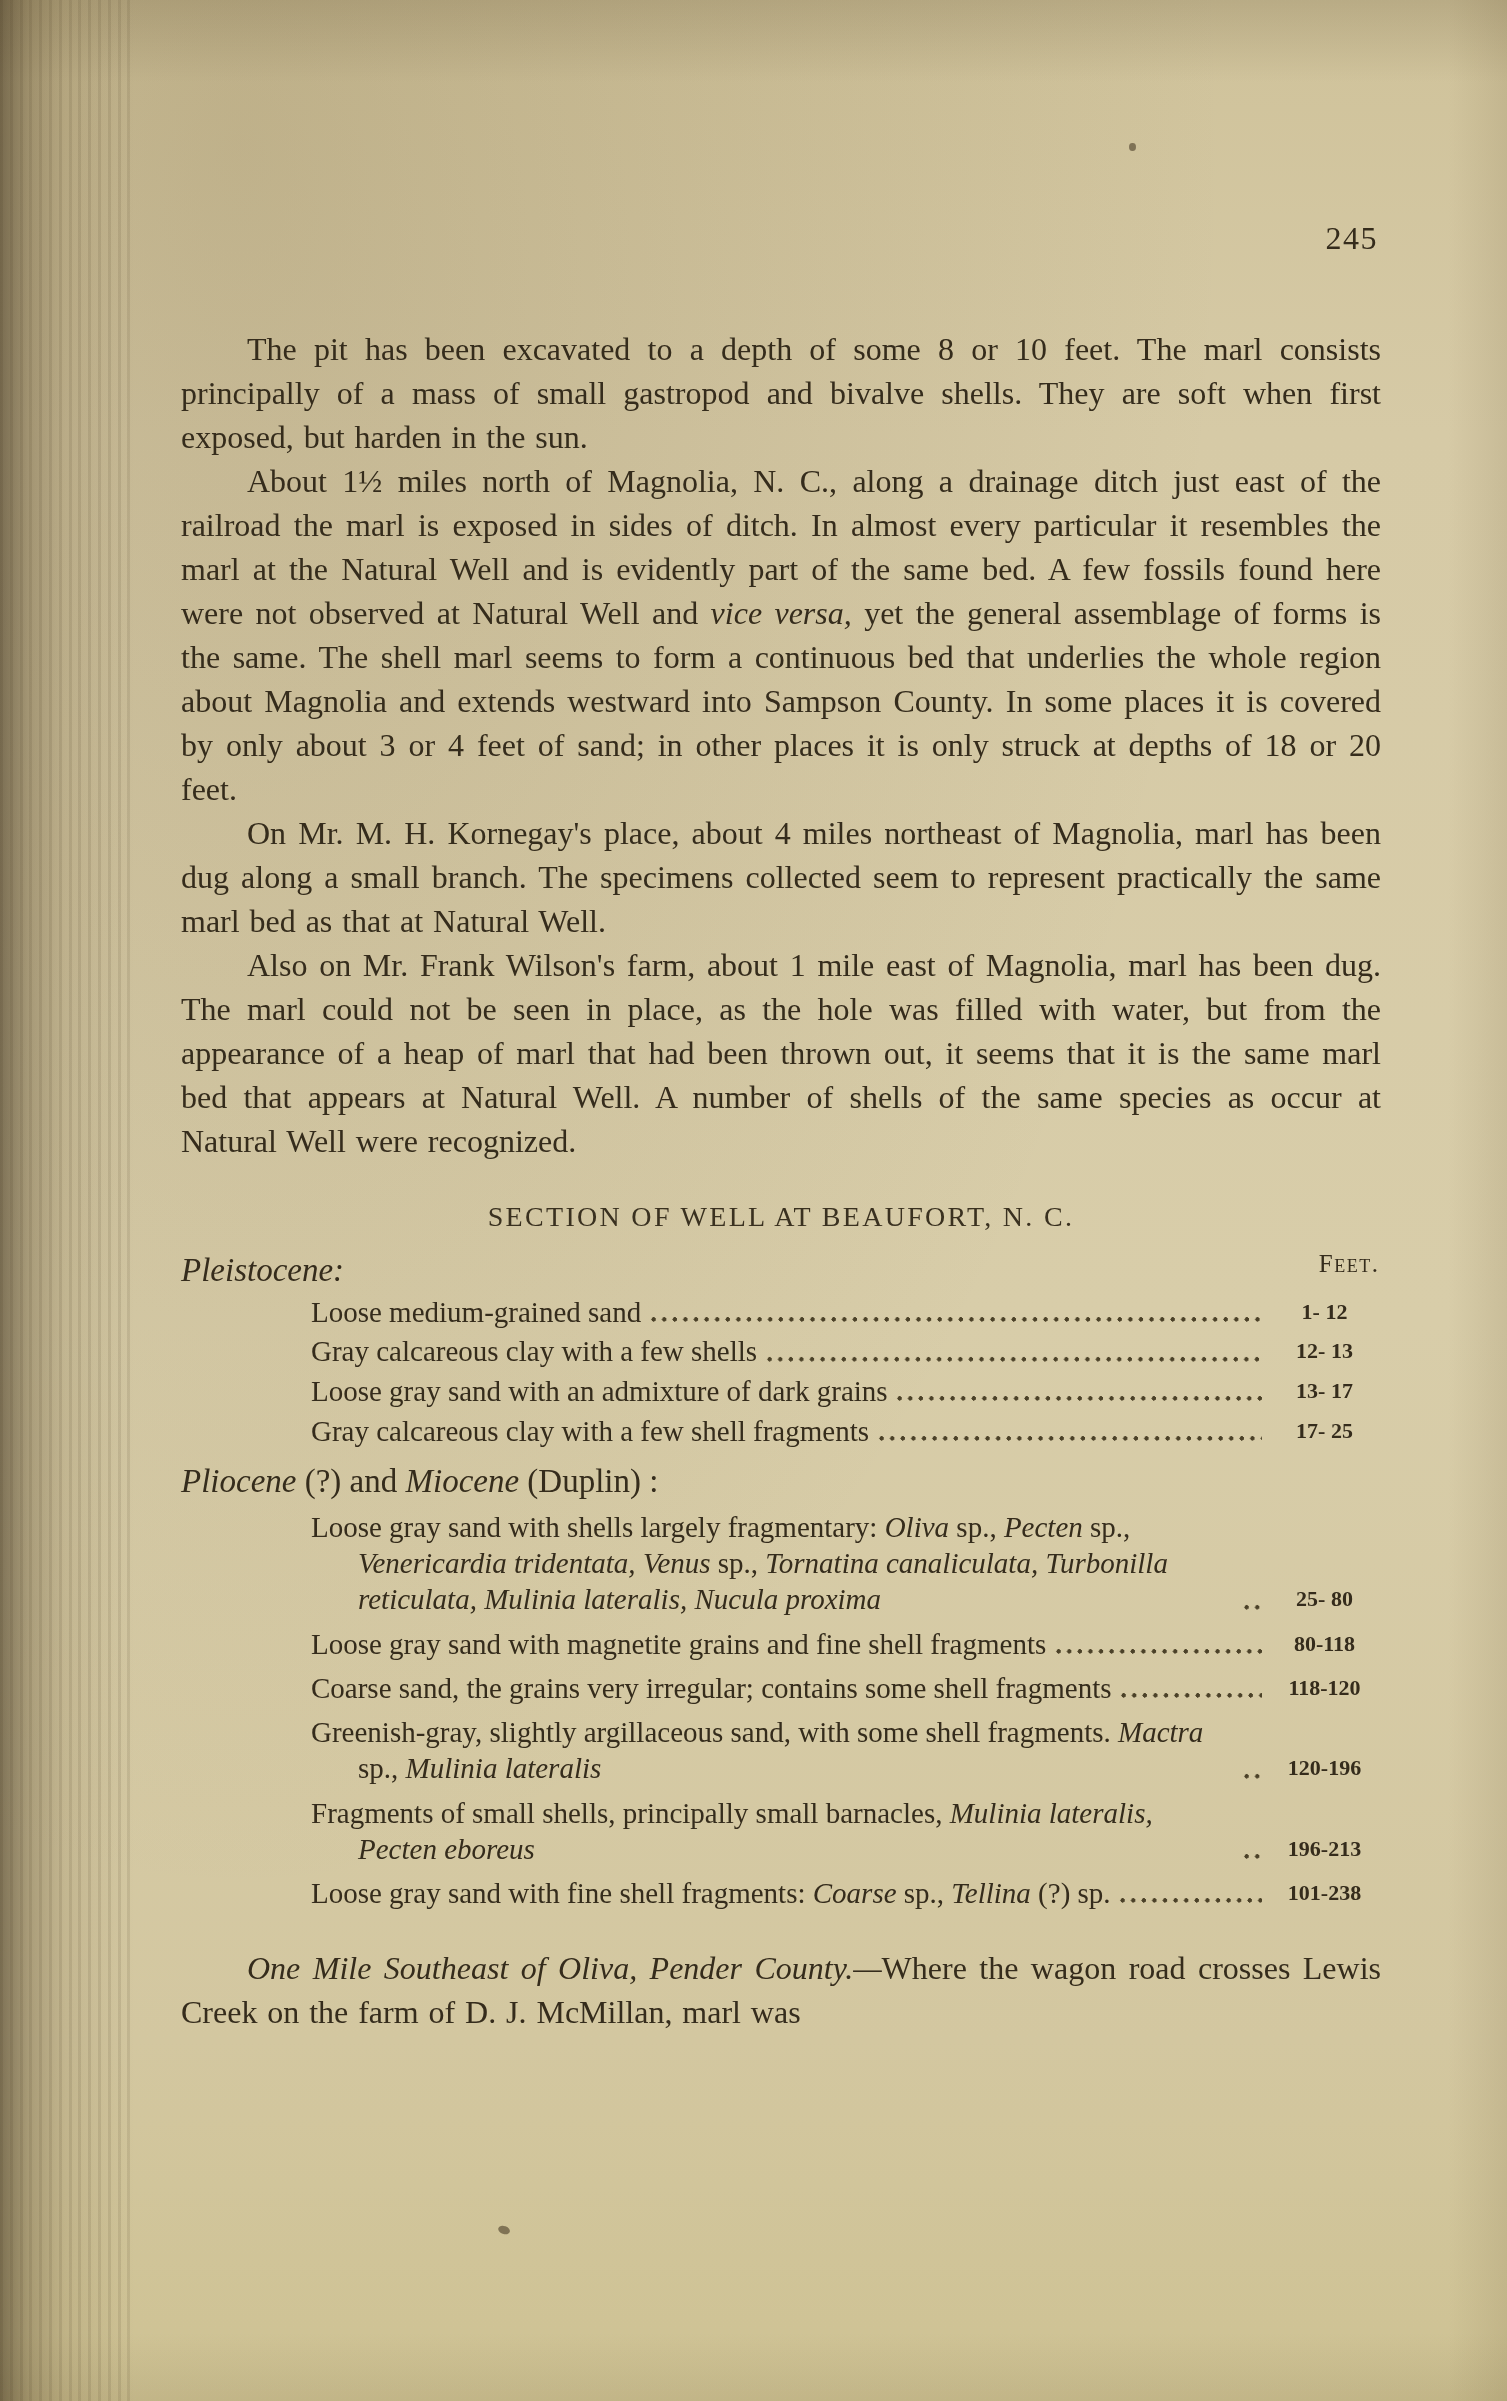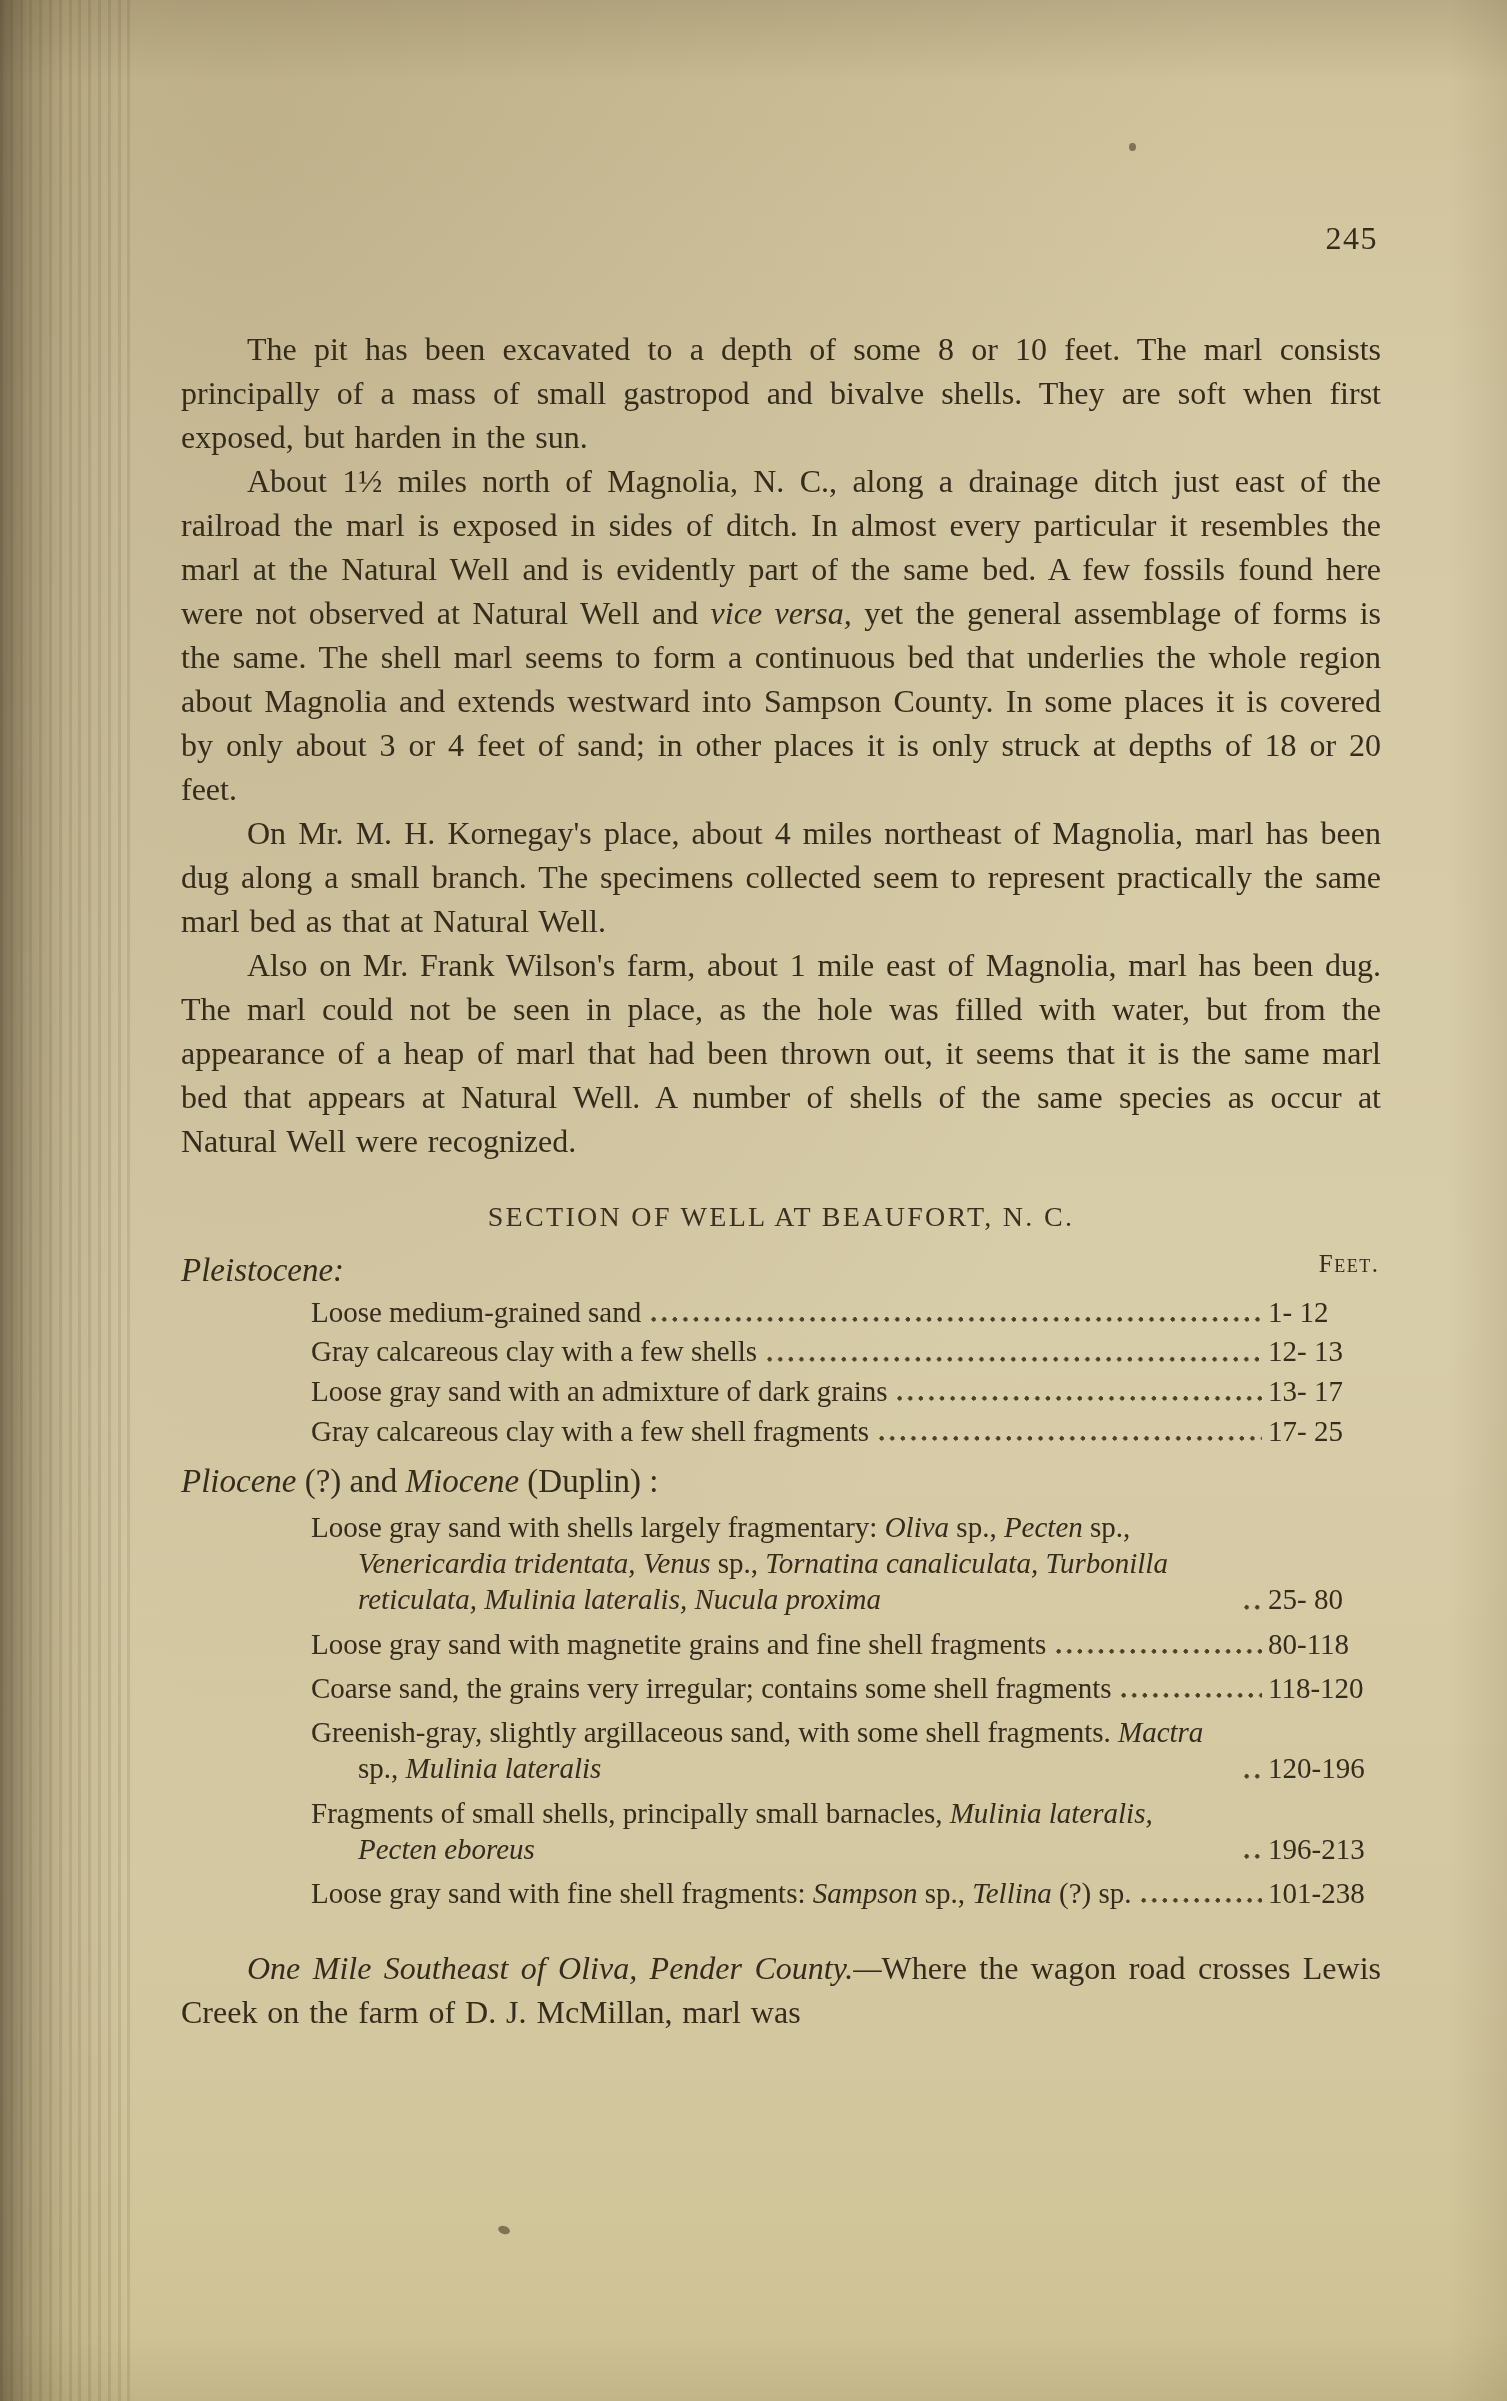--- a/index.html
+++ b/index.html
@@ -70,21 +70,21 @@
     padding-left: 47px; text-indent: -47px;
     max-width: 973px;
     margin-left: 40px;
   }
   .leader {
     flex: 1 0 19.6px; height: 9.8px;
     margin: 0 6px 6px 7.5px;
     background: radial-gradient(circle at 4.5px 5.3px, #4b4128 2px, rgba(0,0,0,0) 2.3px);
     background-size: 10.6px 9.8px; background-repeat: repeat-x; background-position: left bottom;
   }
-  .entry-feet { white-space: pre; min-width: 113px; text-align: left; font-size: 29px; }
+  .entry-feet { white-space: pre; min-width: 113px; text-align: center; font-size: 22px; font-weight: bold; }
 
   .closing-par { margin-top: 35px; }
 </style>
 </head>
 <body>
 
 <div class="page">
   <div class="binding"></div>
   <div class="speck speck-1"></div>
   <div class="speck speck-2"></div>
@@ -150,21 +150,21 @@
               <span class="entry-text"><span>Greenish-gray, slightly argillaceous sand, with some shell fragments.  </span><span class="it">Mactra</span><span> sp., </span><span class="it">Mulinia lateralis</span></span>
               <span class="leader"></span>
               <span class="entry-feet">120-196</span>
             </div>
             <div class="entry">
               <span class="entry-text"><span>Fragments of small shells, principally small barnacles, </span><span class="it">Mulinia lateralis, Pecten eboreus</span></span>
               <span class="leader"></span>
               <span class="entry-feet">196-213</span>
             </div>
             <div class="entry">
-              <span class="entry-text"><span>Loose gray sand with fine shell fragments: </span><span class="it">Sampson</span><span> sp., </span><span class="it">Tellina</span><span> (?) sp.</span></span>
+              <span class="entry-text"><span>Loose gray sand with fine shell fragments: </span><span class="it">Coarse</span><span> sp., </span><span class="it">Tellina</span><span> (?) sp.</span></span>
               <span class="leader"></span>
               <span class="entry-feet">101-238</span>
             </div>
           </div>
         </div>
     </div>
 
     <p class="closing-par"><span class="it">One Mile Southeast of Oliva, Pender County.—</span><span>Where the wagon road crosses Lewis Creek on the farm of D. J. McMillan, marl was</span></p>
 
   </div>

